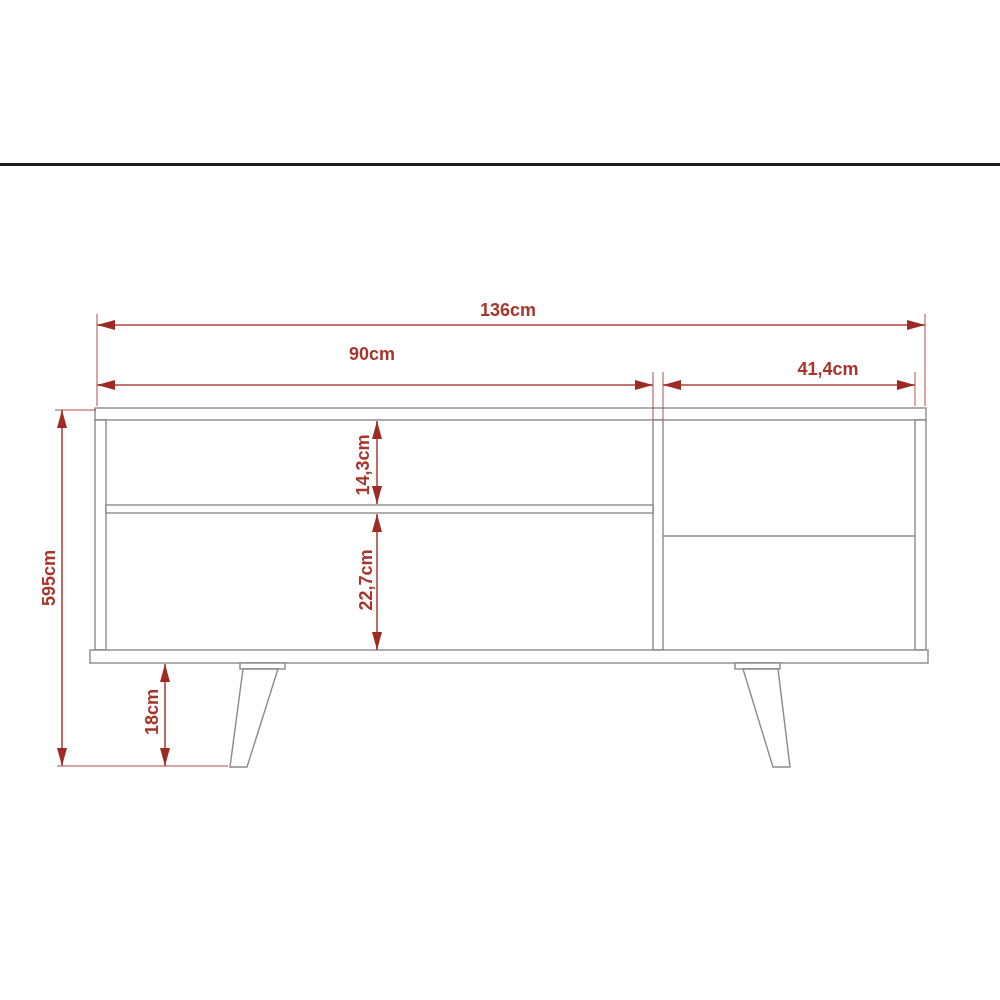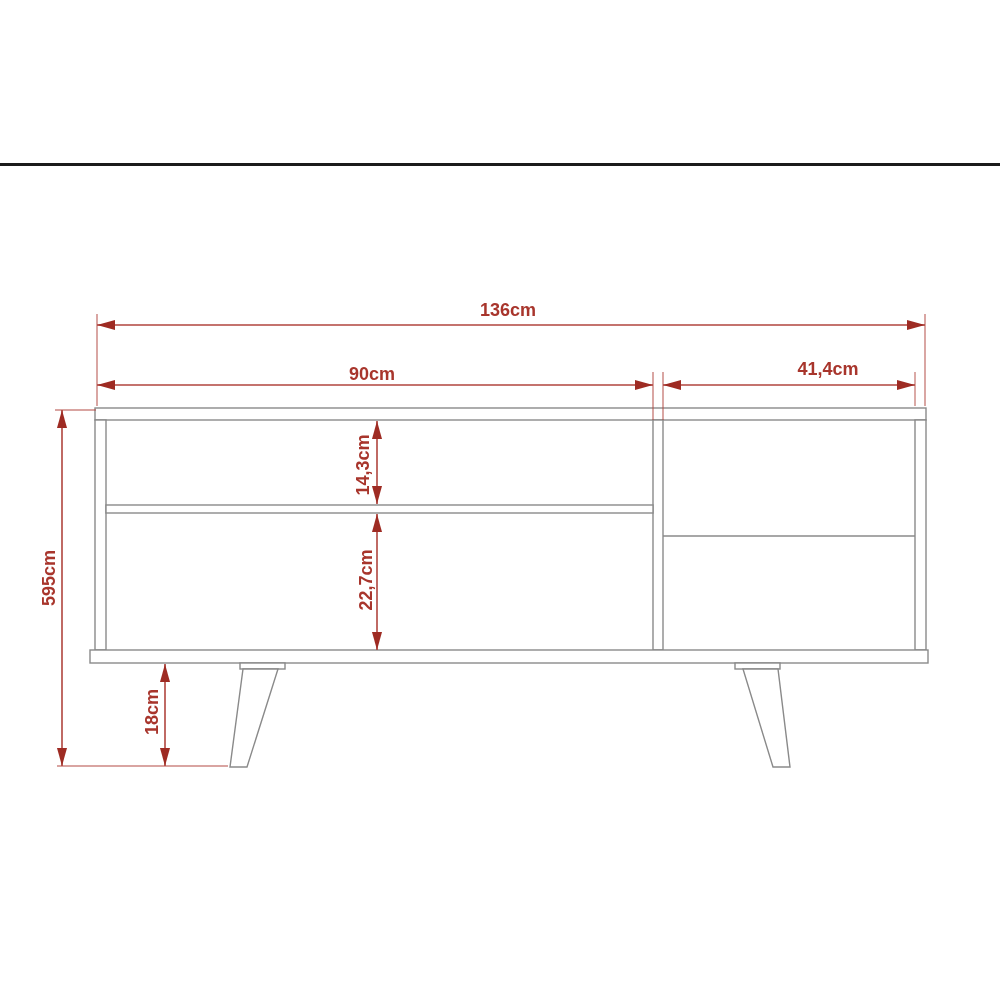--- a/index.html
+++ b/index.html
@@ -113,21 +113,21 @@
     <g>
       <line class="red-line" x1="165" y1="664" x2="165" y2="766"></line>
       <polygon class="red-arrow" points="165,664 160,682 170,682"></polygon>
       <polygon class="red-arrow" points="165,766 160,748 170,748"></polygon>
       <line class="red-soft" x1="57" y1="766" x2="228" y2="766"></line>
     </g>
   </svg>
 
   <div class="dim-label" style="left:508px;top:310px;">136cm</div>
 
-  <div class="dim-label" style="left:372px;top:374px;">90cm</div>
+  <div class="dim-label" style="left:372px;top:354px;">90cm</div>
 
   <div class="dim-label" style="left:828px;top:369px;">41,4cm</div>
 
   <div class="dim-label vertical" style="left:49px;top:578px;">595cm</div>
 
   <div class="dim-label vertical" style="left:363px;top:465px;">14,3cm</div>
 
   <div class="dim-label vertical" style="left:366px;top:580px;">22,7cm</div>
 
   <div class="dim-label vertical" style="left:152px;top:712px;">18cm</div>

